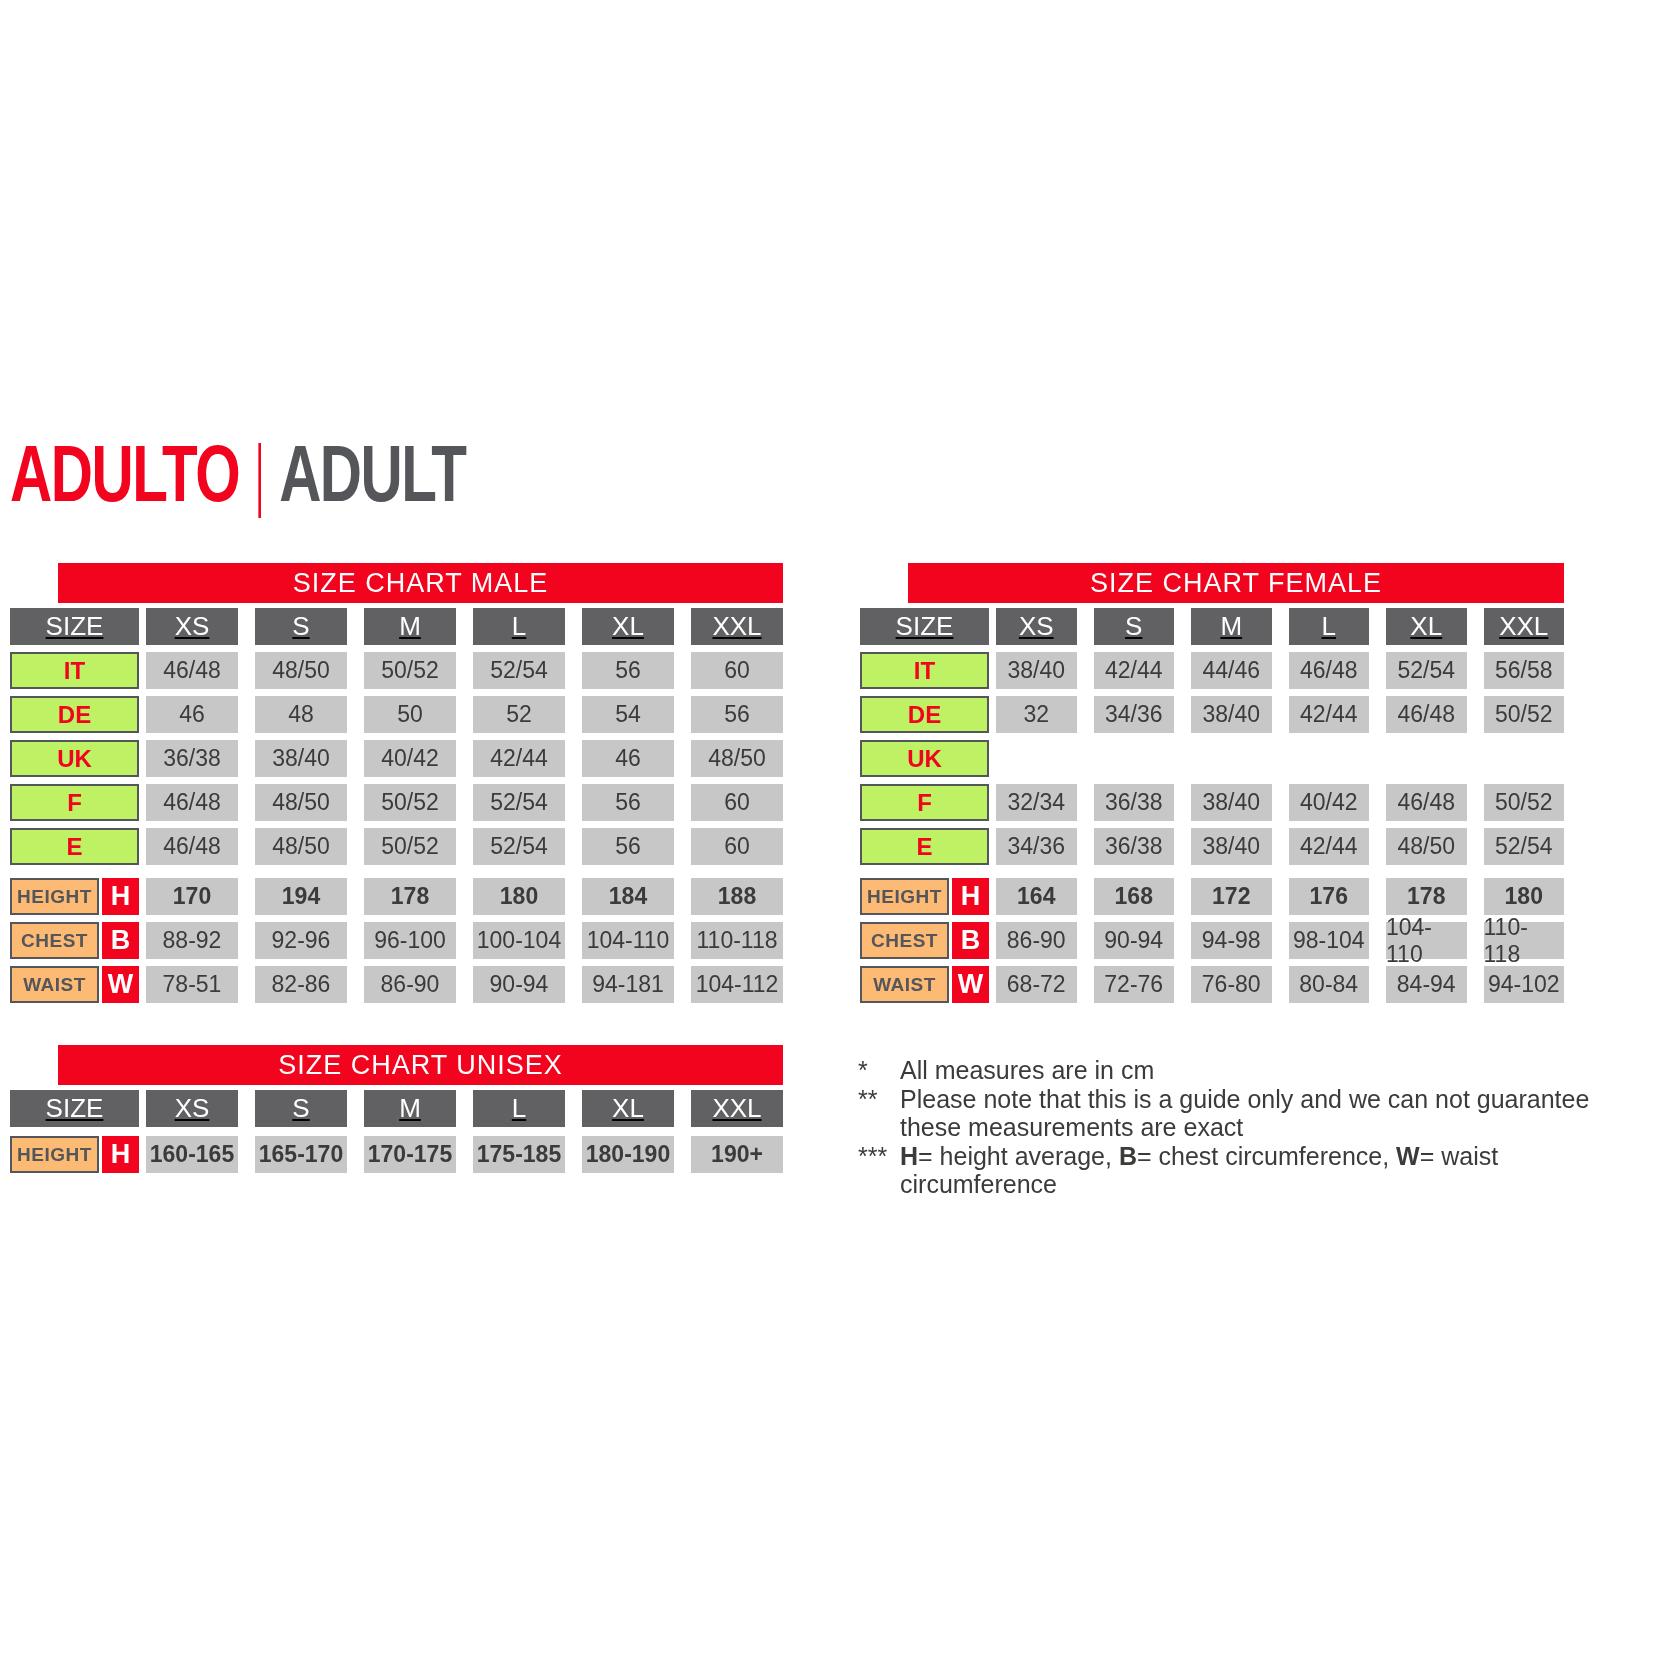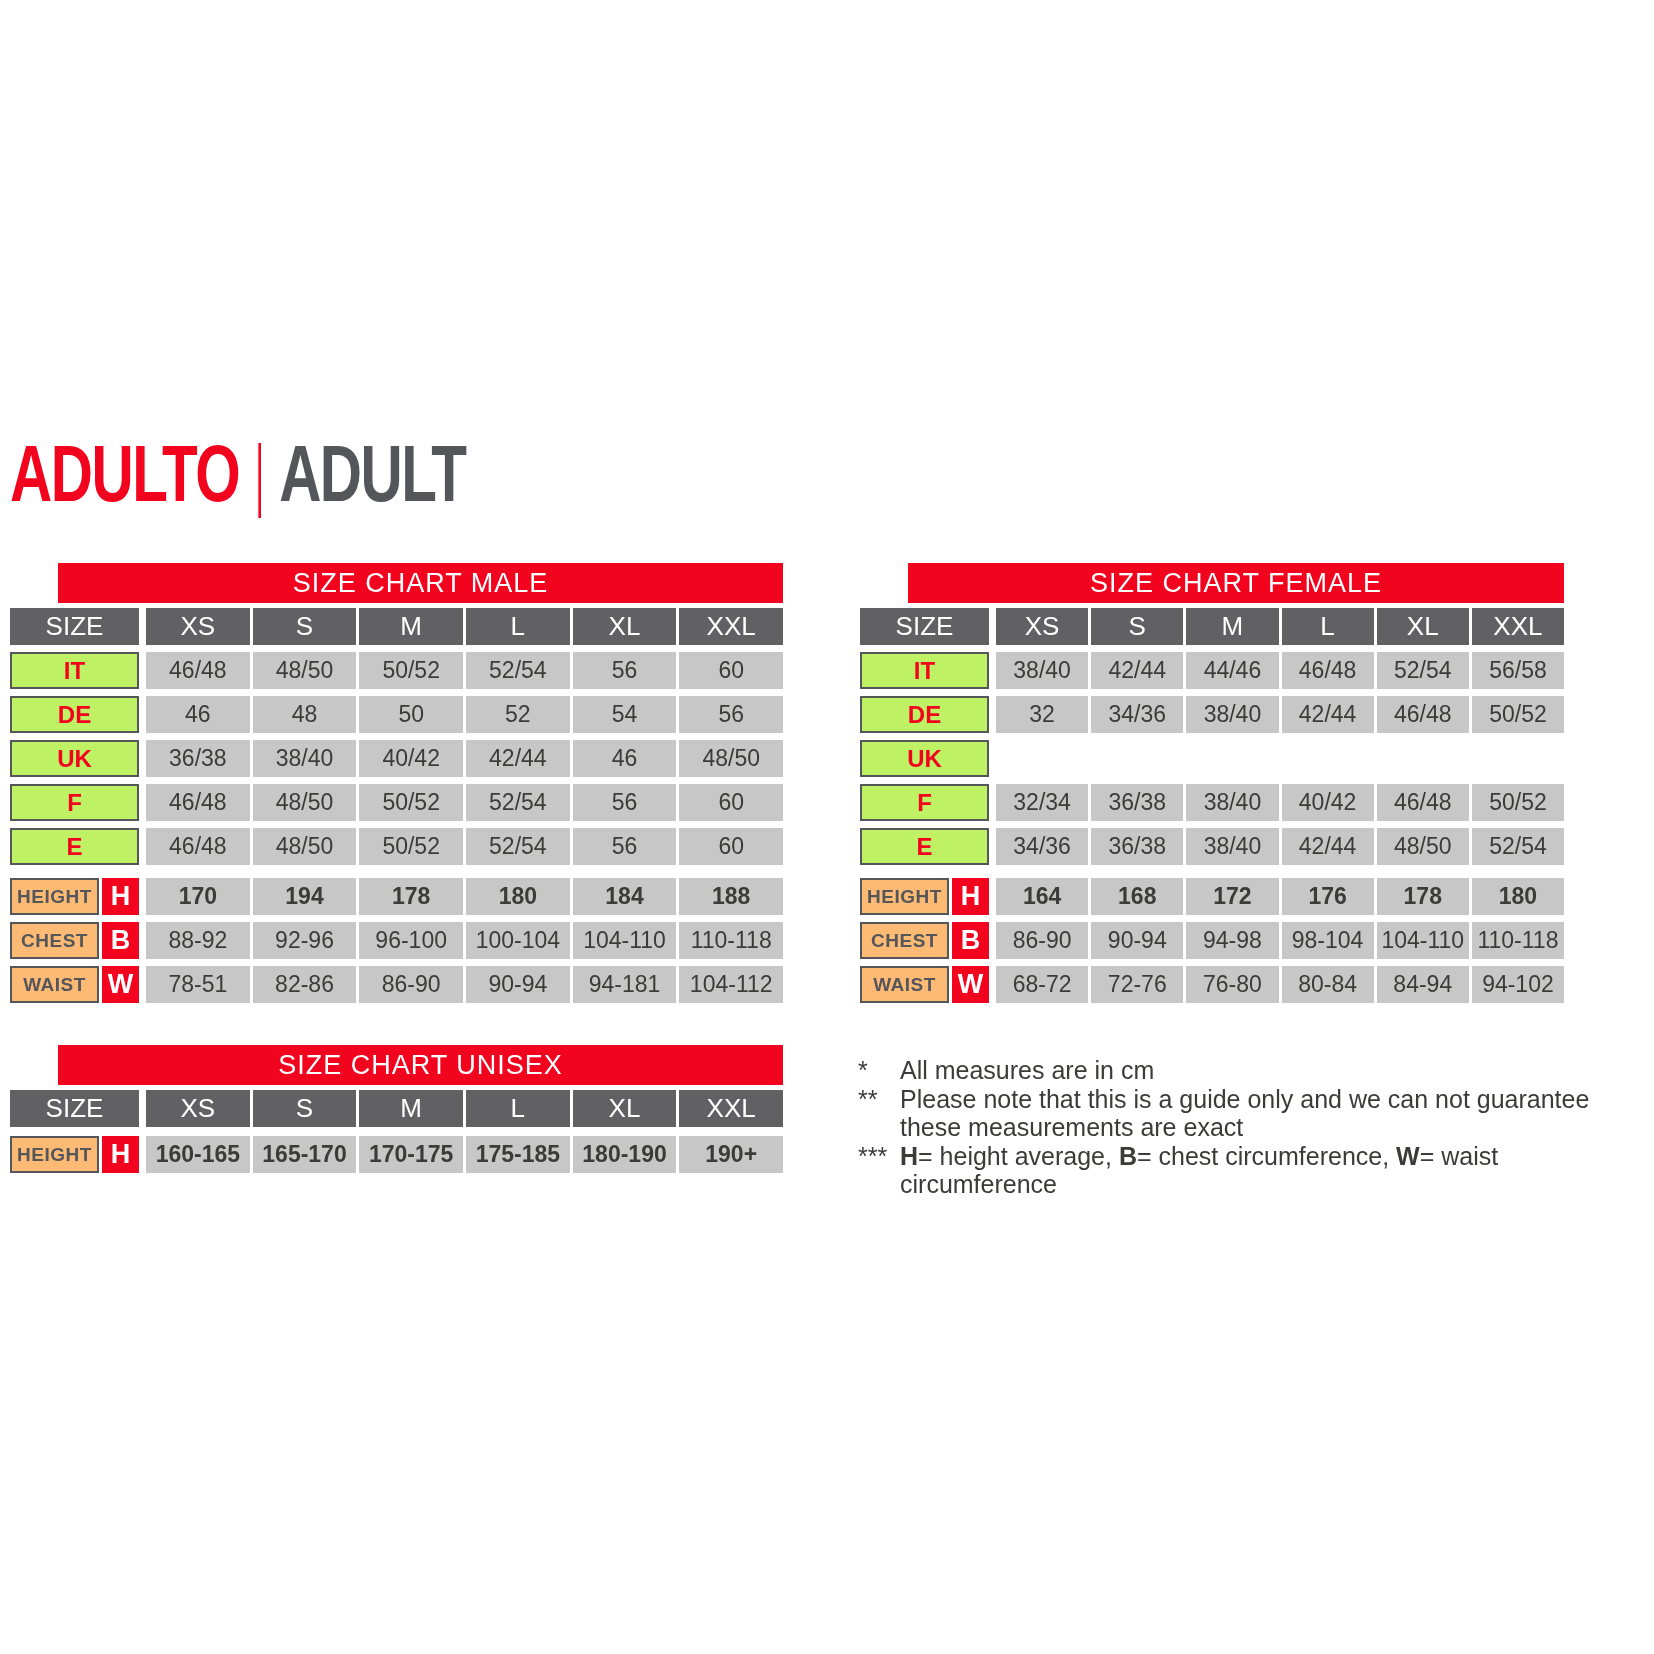--- a/index.html
+++ b/index.html
@@ -30,26 +30,26 @@
   #table-male{left:10px;top:563px;width:773px;}
   #table-female{left:860px;top:563px;width:704px;}
   #table-unisex{left:10px;top:1045px;width:773px;}
 
   .banner{
     height:40px;background:var(--red);color:#ffffff;
     display:flex;align-items:center;justify-content:center;
     font-weight:normal;font-size:27px;letter-spacing:1px;margin-left:48px;
   }
   .trow{display:flex;height:37px;margin-top:7px;}
-  .trow.header{margin-top:5px;}
+  .trow.header{margin-top:5px;text-decoration:underline;}
   .trow.measure-first{margin-top:13px;}
   #table-unisex .trow.measure-first{margin-top:9px;}
 
   .label-col{width:129px;flex:none;display:flex;}
-  .data-col{flex:1;display:flex;gap:3px;margin-left:7px;}
+  .data-col{flex:1;display:flex;gap:17px;margin-left:7px;}
   .dcell{
     flex:1;background:var(--cell-gray);color:var(--text-dark);
     display:flex;align-items:center;justify-content:center;font-size:23px;
   }
   .dcell.bold{font-weight:bold;}
   .hcell{
     background:var(--header-gray);color:#fff;font-size:26px;
     display:flex;align-items:center;justify-content:center;
   }
   .label-col .hcell{width:100%;}

